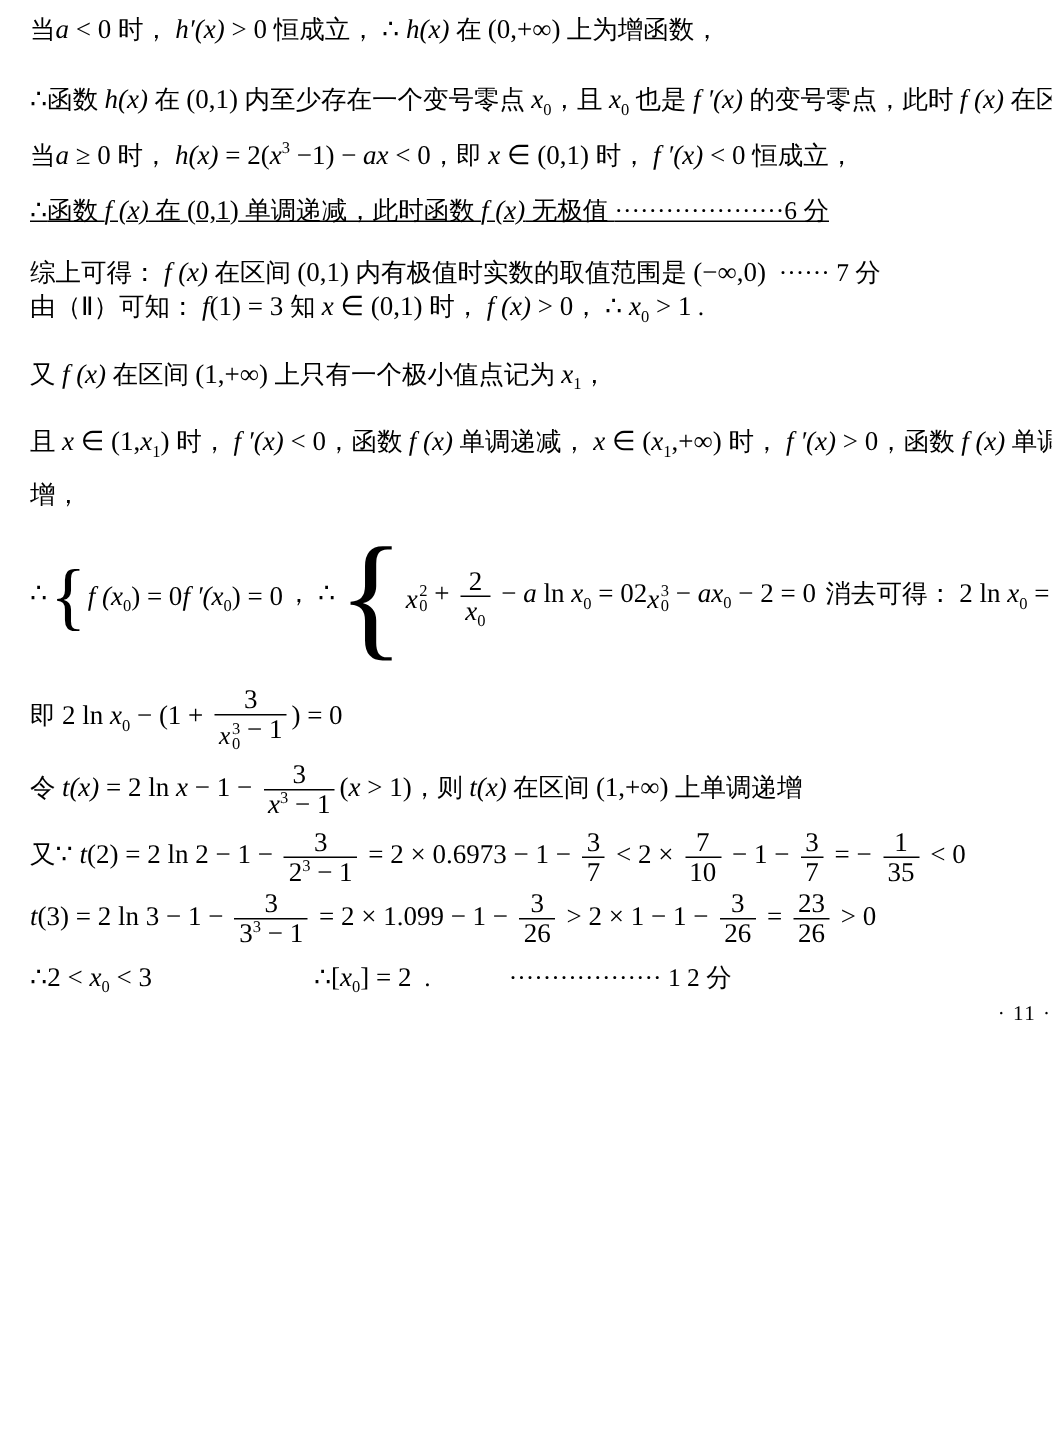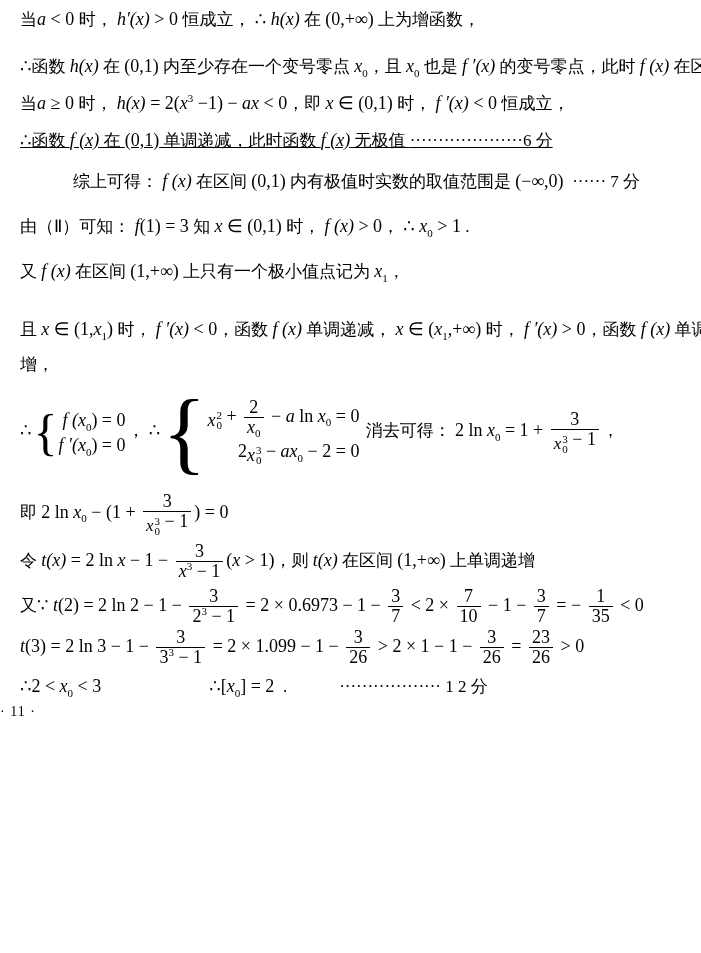--- a/index.html
+++ b/index.html
@@ -15,35 +15,35 @@
   .frac{display:inline-flex;flex-direction:column;align-items:center;vertical-align:middle;margin:0 3px;line-height:19px;}
   .frac .num,.frac .den{display:block;text-align:center;white-space:pre;font-size:17px;padding:0 3px;}
   .frac .den{border-top:1px solid #000;}
   .ss{display:inline-flex;align-items:center;vertical-align:-4px;}
   .ss .base{font-style:italic;}
   .ss .stack{display:inline-flex;flex-direction:column;font-size:11px;font-style:normal;line-height:10px;margin-left:1px;}
   .cases{display:inline-flex;align-items:center;vertical-align:middle;margin:0 2px;}
   .cases .brace{font-family:"Liberation Serif",serif;font-weight:400;margin-right:1px;}
   .brace.bsm{font-size:50px;line-height:50px;}
   .brace.blg{font-size:92px;line-height:92px;}
-  .cases .rows{display:inline-flex;flex-direction:column;align-items:flex-end;row-gap:3px;}
+  .cases .rows{display:inline-flex;align-items:center;row-gap:3px;}
   .crow{white-space:pre;line-height:22px;}
-  .footer{text-align:left;font-size:14px;margin-top:2px;letter-spacing:1px;}
+  .footer{text-align:right;font-size:14px;margin-top:2px;letter-spacing:1px;}
 </style>
 </head>
 <body>
 
 <div id="doc">
     <div class="line" style="margin-bottom: 24px;"><span class="seg c">当</span><span class="seg m">a</span><span class="seg u"> &lt; 0 </span><span class="seg c">时， </span><span class="seg m">h′(x)</span><span class="seg u"> &gt; 0 </span><span class="seg c">恒成立， </span><span class="seg u">∴ </span><span class="seg m">h(x)</span><span class="seg c"> 在 </span><span class="seg u">(0,+∞)</span><span class="seg c"> 上为增函数，</span></div>
     <div class="line" style="margin-bottom: 14px;"><span class="seg u">∴</span><span class="seg c">函数 </span><span class="seg m">h(x)</span><span class="seg c"> 在 </span><span class="seg u">(0,1)</span><span class="seg c"> 内至少存在一个变号零点 </span><span class="seg m">x</span><sub>0</sub><span class="seg c">，且 </span><span class="seg m">x</span><sub>0</sub><span class="seg c"> 也是 </span><span class="seg m">f ′(x)</span><span class="seg c"> 的变号零点，此时 </span><span class="seg m">f (x)</span><span class="seg c"> 在区间</span></div>
     <div class="line" style="margin-bottom: 14px;"><span class="seg c">当</span><span class="seg m">a</span><span class="seg u"> ≥ 0 </span><span class="seg c">时， </span><span class="seg m">h(x)</span><span class="seg u"> = 2(</span><span class="seg m">x</span><sup>3</sup><span class="seg u"> −1) − </span><span class="seg m">ax</span><span class="seg u"> &lt; 0</span><span class="seg c">，即 </span><span class="seg m">x</span><span class="seg u"> ∈ (0,1) </span><span class="seg c">时， </span><span class="seg m">f ′(x)</span><span class="seg u"> &lt; 0 </span><span class="seg c">恒成立，</span></div>
     <div class="line" style="margin-bottom: 18px; text-decoration: underline;"><span class="seg u">∴</span><span class="seg c">函数 </span><span class="seg m">f (x)</span><span class="seg c"> 在 </span><span class="seg u">(0,1)</span><span class="seg c"> 单调递减，此时函数 </span><span class="seg m">f (x)</span><span class="seg c"> 无极值 </span><span class="seg c">····················6 分</span></div>
-    <div class="line" style="margin-bottom: 22px; text-align: center;"><span class="seg c">综上可得： </span><span class="seg m">f (x)</span><span class="seg c"> 在区间 </span><span class="seg u">(0,1)</span><span class="seg c"> 内有极值时实数的取值范围是 </span><span class="seg u">(−∞,0)</span><span class="seg c">  ······ 7 分</span></div>
+    <div class="line" style=""><span class="seg c">综上可得： </span><span class="seg m">f (x)</span><span class="seg c"> 在区间 </span><span class="seg u">(0,1)</span><span class="seg c"> 内有极值时实数的取值范围是 </span><span class="seg u">(−∞,0)</span><span class="seg c">  ······ 7 分</span></div>
     <div class="line" style="margin-bottom: 22px;"><span class="seg c">由（Ⅱ）可知： </span><span class="seg m">f</span><span class="seg u">(1) = 3 </span><span class="seg c">知 </span><span class="seg m">x</span><span class="seg u"> ∈ (0,1) </span><span class="seg c">时， </span><span class="seg m">f (x)</span><span class="seg u"> &gt; 0</span><span class="seg c">， </span><span class="seg u">∴ </span><span class="seg m">x</span><sub>0</sub><span class="seg u"> &gt; 1</span><span class="seg c"> .</span></div>
-    <div class="line" style="margin-bottom: 35px;"><span class="seg c">又 </span><span class="seg m">f (x)</span><span class="seg c"> 在区间 </span><span class="seg u">(1,+∞)</span><span class="seg c"> 上只有一个极小值点记为 </span><span class="seg m">x</span><sub>1</sub><span class="seg c">，</span></div>
+    <div class="line" style="margin-bottom: 22px;"><span class="seg c">又 </span><span class="seg m">f (x)</span><span class="seg c"> 在区间 </span><span class="seg u">(1,+∞)</span><span class="seg c"> 上只有一个极小值点记为 </span><span class="seg m">x</span><sub>1</sub><span class="seg c">，</span></div>
     <div class="line" style="margin-bottom: 12px;"><span class="seg c">且 </span><span class="seg m">x</span><span class="seg u"> ∈ (1,</span><span class="seg m">x</span><sub>1</sub><span class="seg u">) </span><span class="seg c">时， </span><span class="seg m">f ′(x)</span><span class="seg u"> &lt; 0</span><span class="seg c">，函数 </span><span class="seg m">f (x)</span><span class="seg c"> 单调递减， </span><span class="seg m">x</span><span class="seg u"> ∈ (</span><span class="seg m">x</span><sub>1</sub><span class="seg u">,+∞) </span><span class="seg c">时， </span><span class="seg m">f ′(x)</span><span class="seg u"> &gt; 0</span><span class="seg c">，函数 </span><span class="seg m">f (x)</span><span class="seg c"> 单调递</span></div>
     <div class="line" style="margin-bottom: 10px;"><span class="seg c">增，</span></div>
     <div class="line" style="margin-bottom: 14px;"><span class="seg u">∴</span><span class="cases"><span class="brace bsm">{</span><span class="rows"><span class="crow"><span class="seg m">f (x</span><sub>0</sub><span class="seg u">) = 0</span></span><span class="crow"><span class="seg m">f ′(x</span><sub>0</sub><span class="seg u">) = 0</span></span></span></span><span class="seg c">， </span><span class="seg u">∴</span><span class="cases"><span class="brace blg">{</span><span class="rows"><span class="crow"><span class="ss"><span class="base">x</span><span class="stack"><span class="sp">2</span><span class="sb">0</span></span></span><span class="seg u"> + </span><span class="frac"><span class="num"><span class="seg u">2</span></span><span class="den"><span class="seg m">x</span><sub>0</sub></span></span><span class="seg u"> − </span><span class="seg m">a</span><span class="seg u"> ln </span><span class="seg m">x</span><sub>0</sub><span class="seg u"> = 0</span></span><span class="crow"><span class="seg u">2</span><span class="ss"><span class="base">x</span><span class="stack"><span class="sp">3</span><span class="sb">0</span></span></span><span class="seg u"> − </span><span class="seg m">ax</span><sub>0</sub><span class="seg u"> − 2 = 0</span></span></span></span><span class="seg c"> 消去可得： </span><span class="seg u">2 ln </span><span class="seg m">x</span><sub>0</sub><span class="seg u"> = 1 + </span><span class="frac"><span class="num"><span class="seg u">3</span></span><span class="den"><span class="ss"><span class="base">x</span><span class="stack"><span class="sp">3</span><span class="sb">0</span></span></span><span class="seg u"> − 1</span></span></span><span class="seg c">，</span></div>
     <div class="line" style="margin-bottom: 6px;"><span class="seg c">即 </span><span class="seg u">2 ln </span><span class="seg m">x</span><sub>0</sub><span class="seg u"> − (1 + </span><span class="frac"><span class="num"><span class="seg u">3</span></span><span class="den"><span class="ss"><span class="base">x</span><span class="stack"><span class="sp">3</span><span class="sb">0</span></span></span><span class="seg u"> − 1</span></span></span><span class="seg u">) = 0</span></div>
     <div class="line" style="margin-bottom: 6px;"><span class="seg c">令 </span><span class="seg m">t(x)</span><span class="seg u"> = 2 ln </span><span class="seg m">x</span><span class="seg u"> − 1 − </span><span class="frac"><span class="num"><span class="seg u">3</span></span><span class="den"><span class="seg m">x</span><sup>3</sup><span class="seg u"> − 1</span></span></span><span class="seg u">(</span><span class="seg m">x</span><span class="seg u"> &gt; 1)</span><span class="seg c">，则 </span><span class="seg m">t(x)</span><span class="seg c"> 在区间 </span><span class="seg u">(1,+∞)</span><span class="seg c"> 上单调递增</span></div>
     <div class="line" style="margin-bottom: 2px;"><span class="seg c">又</span><span class="seg u">∵ </span><span class="seg m">t</span><span class="seg u">(2) = 2 ln 2 − 1 − </span><span class="frac"><span class="num"><span class="seg u">3</span></span><span class="den"><span class="seg u">2</span><sup>3</sup><span class="seg u"> − 1</span></span></span><span class="seg u"> = 2 × 0.6973 − 1 − </span><span class="frac"><span class="num"><span class="seg u">3</span></span><span class="den"><span class="seg u">7</span></span></span><span class="seg u"> &lt; 2 × </span><span class="frac"><span class="num"><span class="seg u">7</span></span><span class="den"><span class="seg u">10</span></span></span><span class="seg u"> − 1 − </span><span class="frac"><span class="num"><span class="seg u">3</span></span><span class="den"><span class="seg u">7</span></span></span><span class="seg u"> = − </span><span class="frac"><span class="num"><span class="seg u">1</span></span><span class="den"><span class="seg u">35</span></span></span><span class="seg u"> &lt; 0</span></div>
     <div class="line" style="margin-bottom: 8px;"><span class="seg m">t</span><span class="seg u">(3) = 2 ln 3 − 1 − </span><span class="frac"><span class="num"><span class="seg u">3</span></span><span class="den"><span class="seg u">3</span><sup>3</sup><span class="seg u"> − 1</span></span></span><span class="seg u"> = 2 × 1.099 − 1 − </span><span class="frac"><span class="num"><span class="seg u">3</span></span><span class="den"><span class="seg u">26</span></span></span><span class="seg u"> &gt; 2 × 1 − 1 − </span><span class="frac"><span class="num"><span class="seg u">3</span></span><span class="den"><span class="seg u">26</span></span></span><span class="seg u"> = </span><span class="frac"><span class="num"><span class="seg u">23</span></span><span class="den"><span class="seg u">26</span></span></span><span class="seg u"> &gt; 0</span></div>
     <div class="line" style="margin-bottom: 6px;"><span class="seg u">∴2 &lt; </span><span class="seg m">x</span><sub>0</sub><span class="seg u"> &lt; 3</span><span class="gap" style="width: 108px;"></span><span class="seg u">∴[</span><span class="seg m">x</span><sub>0</sub><span class="seg u">] = 2</span><span class="seg c">  .</span><span class="gap" style="width: 52px;"></span><span class="seg c">·················· 1 2 分</span></div>
   </div>
 <div class="footer">· 11 ·</div>

